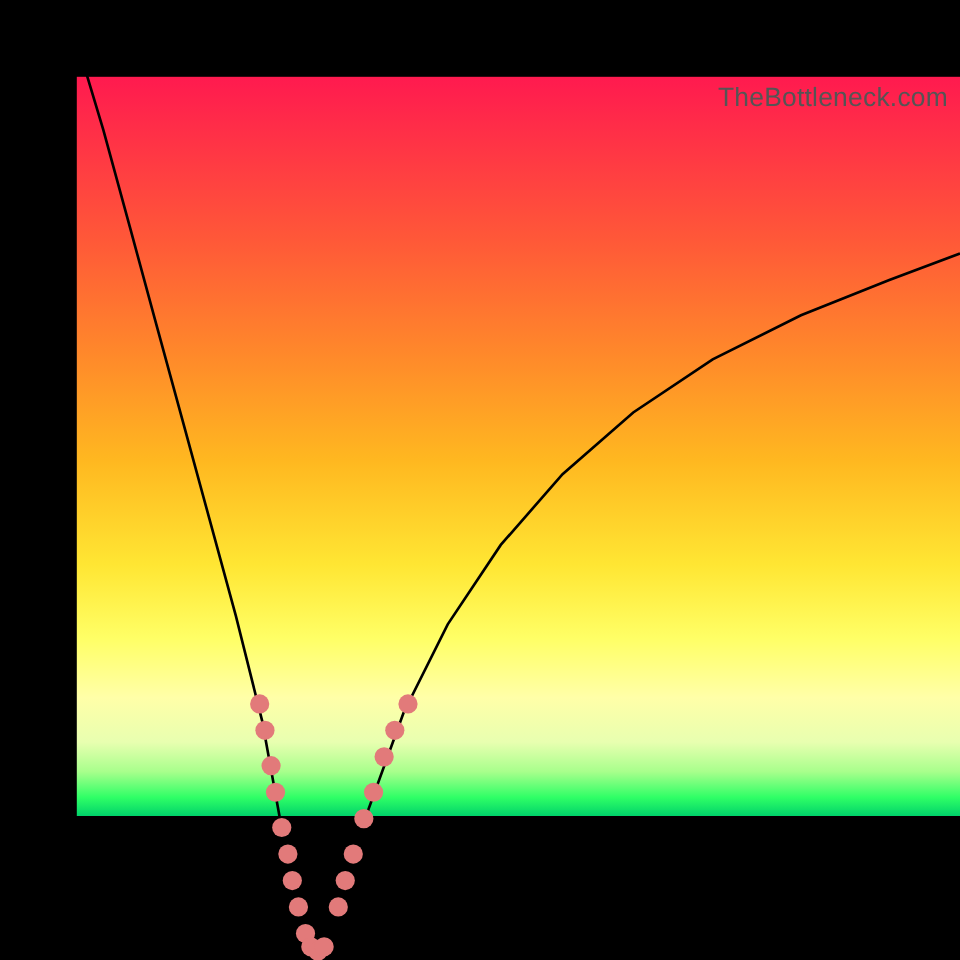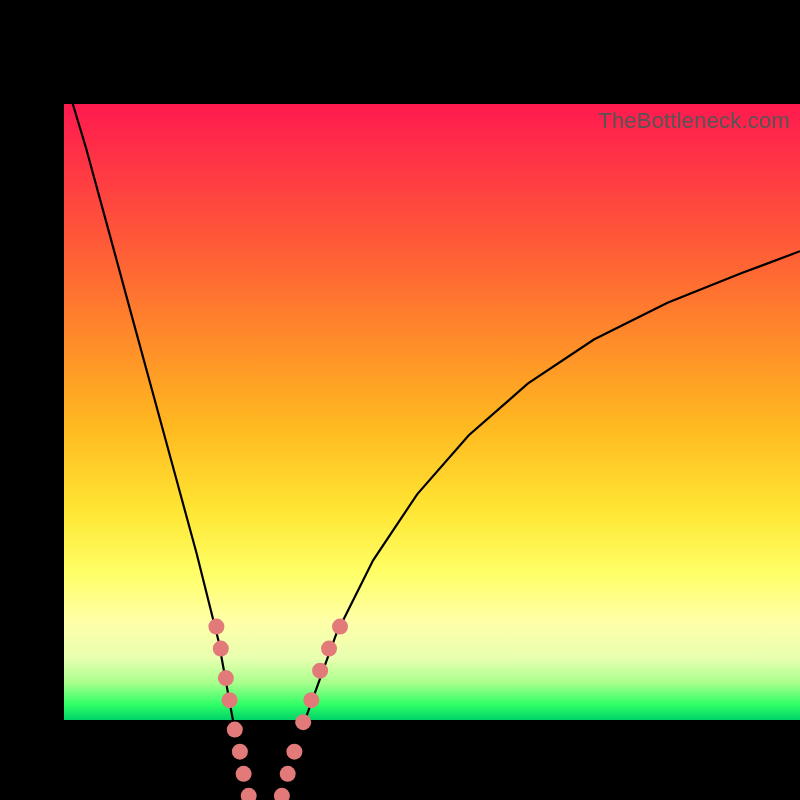--- a/index.html
+++ b/index.html
@@ -31,21 +31,20 @@
       #ff5838 22%,
       #ff8a2a 38%,
       #ffb820 52%,
       #ffe633 66%,
       #ffff66 76%,
       #ffffa8 84%,
       #e8ffb0 90%,
       #a8ff8c 94%,
       #2fff66 97.5%,
       #00d26a 100%);
-    margin-top: 40px;
   }
   .watermark {
     position: absolute;
     top: 4px;
     right: 10px;
     color: #555;
     font-size: 22px;
     font-weight: 500;
     letter-spacing: 0.2px;
     user-select: none;

